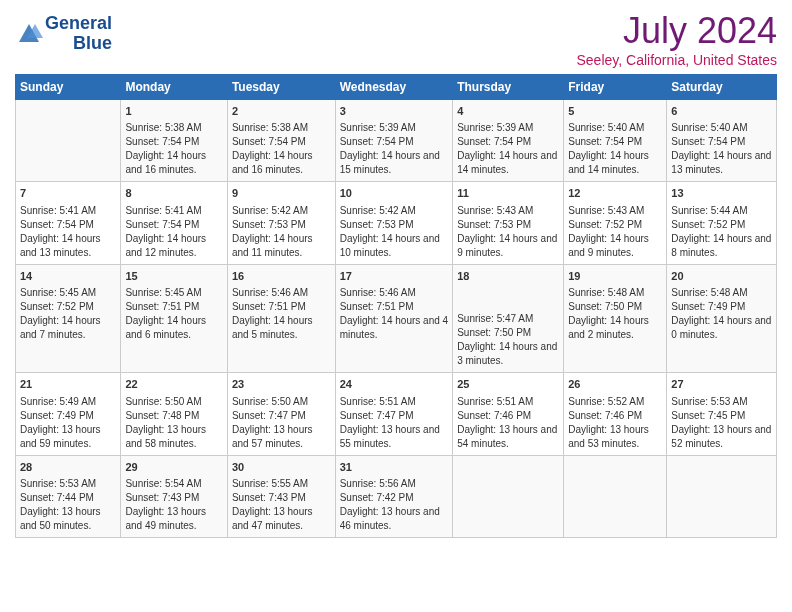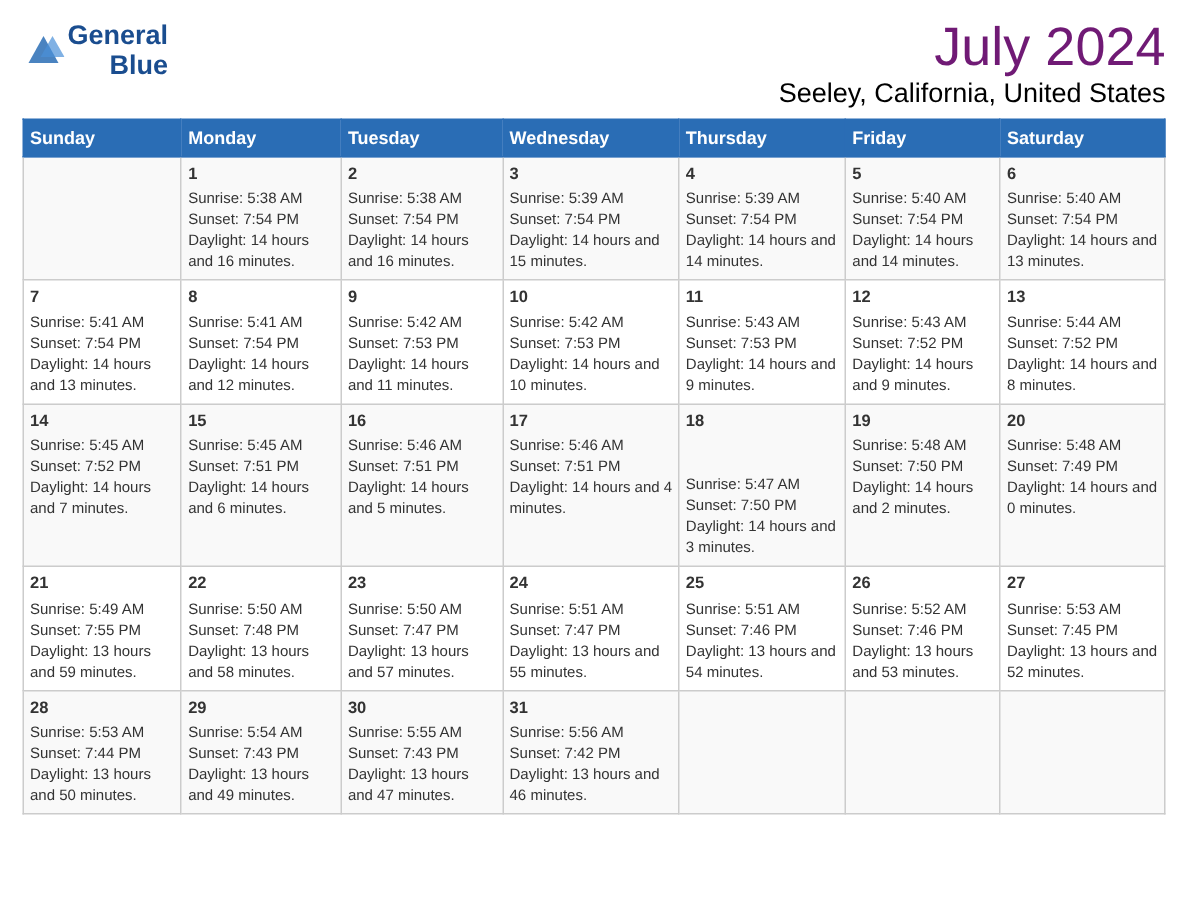--- a/index.html
+++ b/index.html
@@ -36,22 +36,22 @@
     }
     .title-section {
       text-align: right;
     }
     .main-title {
       font-size: 36px;
       color: #701a75;
       font-weight: normal;
     }
     .subtitle {
-      font-size: 18px;
-      color: #000000;
+      font-size: 14px;
+      color: #be185d;
     }
     table {
       width: 100%;
       border-collapse: collapse;
       font-size: 10.5px;
     }
     thead tr th {
       background-color: #2a6db5;
       color: #fff;
       padding: 5px 4px;
@@ -243,21 +243,21 @@
           <span class="day-number">20</span>
           <div class="cell-content" style="white-space: pre-line;">Sunrise: 5:48 AM
 Sunset: 7:49 PM
 Daylight: 14 hours and 0 minutes.</div>
         </td>
       </tr>
       <tr>
         <td>
           <span class="day-number">21</span>
           <div class="cell-content" style="white-space: pre-line;">Sunrise: 5:49 AM
-Sunset: 7:55 PM
+Sunset: 7:49 PM
 Daylight: 13 hours and 59 minutes.</div>
         </td>
         <td>
           <span class="day-number">22</span>
           <div class="cell-content" style="white-space: pre-line;">Sunrise: 5:50 AM
 Sunset: 7:48 PM
 Daylight: 13 hours and 58 minutes.</div>
         </td>
         <td>
           <span class="day-number">23</span>

